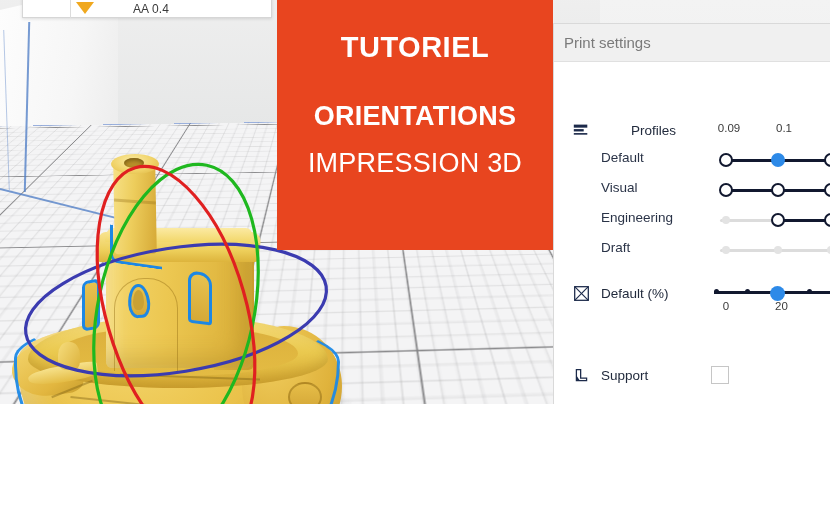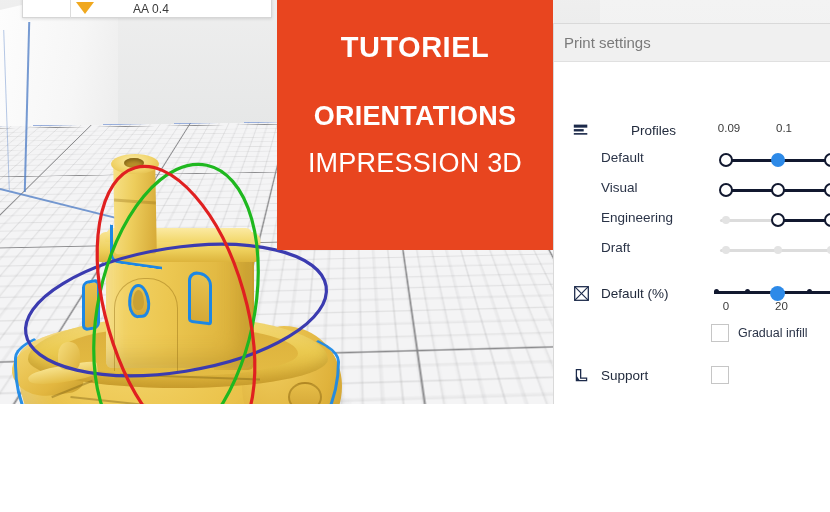--- a/index.html
+++ b/index.html
@@ -729,24 +729,20 @@
 
         <div class="handle"></div>
       </div>
 
       <div class="infill-scale" style="top:238px;">
         <span>0</span>
         <span>20</span>
         <span>40</span>
       </div>
 
-      <div class="gradual-row" style="top:262px; left:157px;">
-        <span class="checkbox"></span>
-        <span class="gradual-label">Gradual infill</span>
-      </div>
 
       <div class="row" style="top:303px;">
         <span class="row-icon">
           <svg viewBox="0 0 20 20" width="17" height="17" xmlns="http://www.w3.org/2000/svg">
             <path d="M4 3 L4 16 L16 16 L16 13 L9 13 L9 3 Z" fill="none" stroke="#1c2a4a" stroke-width="1.5"></path>
             <path d="M4 10 L4 16 L8 16 Z" fill="#1c2a4a"></path>
           </svg>
         </span>
         <span class="row-label">Support</span>
       </div>

